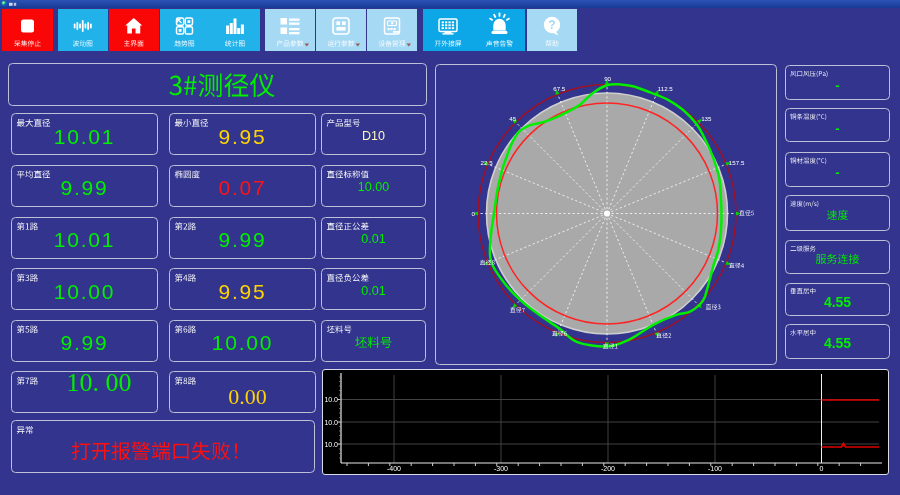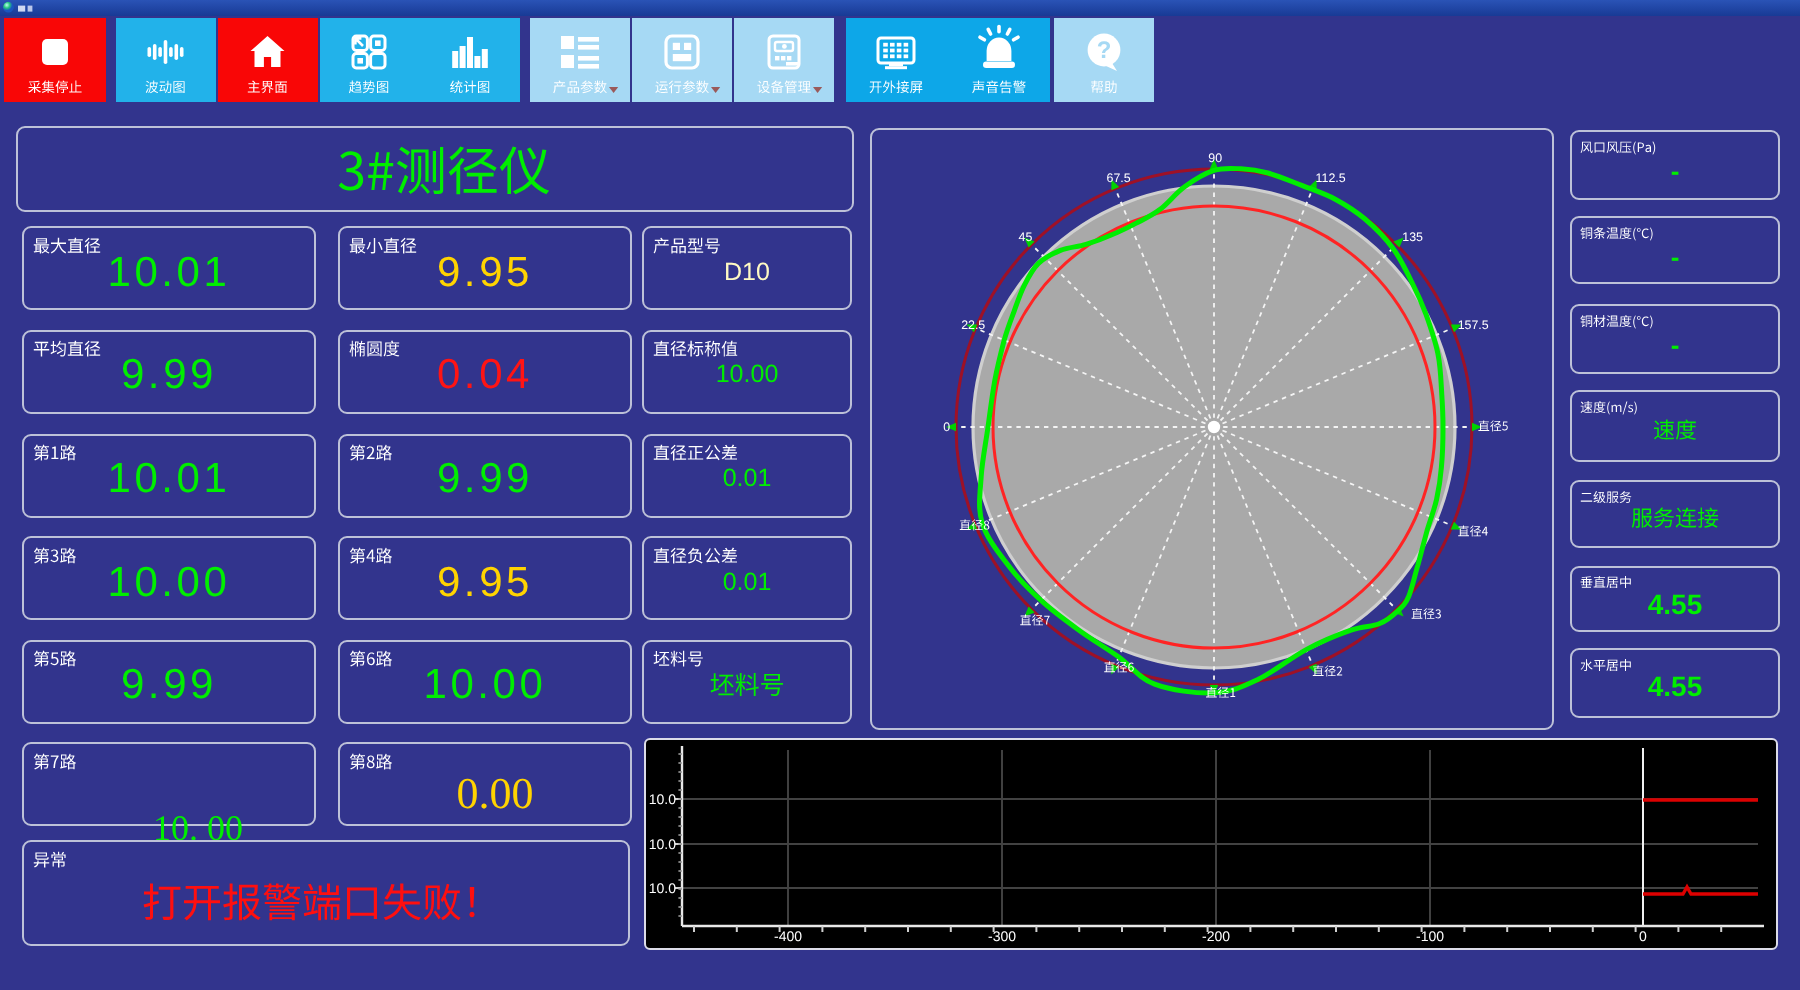--- a/index.html
+++ b/index.html
@@ -113,42 +113,42 @@
 <div class="box" style="left:8px;top:63px;width:419px;height:43px"></div>
 <div class="box" style="left:11px;top:113px;width:147px;height:42px"></div>
 <div class="val" style="left:11px;top:124.5px;width:147px;font-size:21px;letter-spacing:1.8px;color:#00ee00">10.01</div>
 <div class="box" style="left:169px;top:113px;width:147px;height:42px"></div>
 <div class="val" style="left:169px;top:124.5px;width:147px;font-size:21px;letter-spacing:1.8px;color:#ffd300">9.95</div>
 <div class="box" style="left:321px;top:113px;width:105px;height:42px"></div>
 <div class="val" style="left:321px;top:128.5px;width:105px;font-size:12.5px;color:#fef9c3">D10</div>
 <div class="box" style="left:11px;top:164.5px;width:147px;height:42px"></div>
 <div class="val" style="left:11px;top:176.0px;width:147px;font-size:21px;letter-spacing:1.8px;color:#00ee00">9.99</div>
 <div class="box" style="left:169px;top:164.5px;width:147px;height:42px"></div>
-<div class="val" style="left:169px;top:176.0px;width:147px;font-size:21px;letter-spacing:1.8px;color:#ff1414">0.04</div>
+<div class="val" style="left:169px;top:176.0px;width:147px;font-size:21px;letter-spacing:1.8px;color:#ff1414">0.07</div>
 <div class="box" style="left:321px;top:164.5px;width:105px;height:42px"></div>
 <div class="val" style="left:321px;top:180.0px;width:105px;font-size:12.5px;color:#00ee00">10.00</div>
 <div class="box" style="left:11px;top:216.5px;width:147px;height:42px"></div>
 <div class="val" style="left:11px;top:228.0px;width:147px;font-size:21px;letter-spacing:1.8px;color:#00ee00">10.01</div>
 <div class="box" style="left:169px;top:216.5px;width:147px;height:42px"></div>
 <div class="val" style="left:169px;top:228.0px;width:147px;font-size:21px;letter-spacing:1.8px;color:#00ee00">9.99</div>
 <div class="box" style="left:321px;top:216.5px;width:105px;height:42px"></div>
 <div class="val" style="left:321px;top:232.0px;width:105px;font-size:12.5px;color:#00ee00">0.01</div>
 <div class="box" style="left:11px;top:268px;width:147px;height:42px"></div>
 <div class="val" style="left:11px;top:279.5px;width:147px;font-size:21px;letter-spacing:1.8px;color:#00ee00">10.00</div>
 <div class="box" style="left:169px;top:268px;width:147px;height:42px"></div>
 <div class="val" style="left:169px;top:279.5px;width:147px;font-size:21px;letter-spacing:1.8px;color:#ffd300">9.95</div>
 <div class="box" style="left:321px;top:268px;width:105px;height:42px"></div>
 <div class="val" style="left:321px;top:283.5px;width:105px;font-size:12.5px;color:#00ee00">0.01</div>
 <div class="box" style="left:11px;top:319.5px;width:147px;height:42px"></div>
 <div class="val" style="left:11px;top:331.0px;width:147px;font-size:21px;letter-spacing:1.8px;color:#00ee00">9.99</div>
 <div class="box" style="left:169px;top:319.5px;width:147px;height:42px"></div>
 <div class="val" style="left:169px;top:331.0px;width:147px;font-size:21px;letter-spacing:1.8px;color:#00ee00">10.00</div>
 <div class="box" style="left:321px;top:319.5px;width:105px;height:42px"></div>
 <div class="box" style="left:11px;top:371px;width:147px;height:42px"></div>
-<div class="val" style="left:11px;top:404px;width:176px;font-size:18px;font-family:'Liberation Serif',serif;color:#00ee00">10. 00</div>
+<div class="val" style="left:11px;top:368px;width:176px;font-size:26px;font-family:'Liberation Serif',serif;color:#00ee00">10. 00</div>
 <div class="box" style="left:169px;top:371px;width:147px;height:42px"></div>
 <div class="val" style="left:169px;top:384px;width:157px;font-size:22px;font-family:'Liberation Serif',serif;color:#ffd300">0.00</div>
 <div class="box" style="left:11px;top:420px;width:304px;height:53px"></div>
 <div class="box" style="left:785px;top:65px;width:105px;height:35px"></div>
 <div class="val" style="left:785px;top:78px;width:105px;font-size:13px;font-weight:bold;color:#00ee00">-</div>
 <div class="box" style="left:785px;top:108px;width:105px;height:34px"></div>
 <div class="val" style="left:785px;top:121px;width:105px;font-size:13px;font-weight:bold;color:#00ee00">-</div>
 <div class="box" style="left:785px;top:152px;width:105px;height:35px"></div>
 <div class="val" style="left:785px;top:165px;width:105px;font-size:13px;font-weight:bold;color:#00ee00">-</div>
 <div class="box" style="left:785px;top:195px;width:105px;height:36px"></div>

